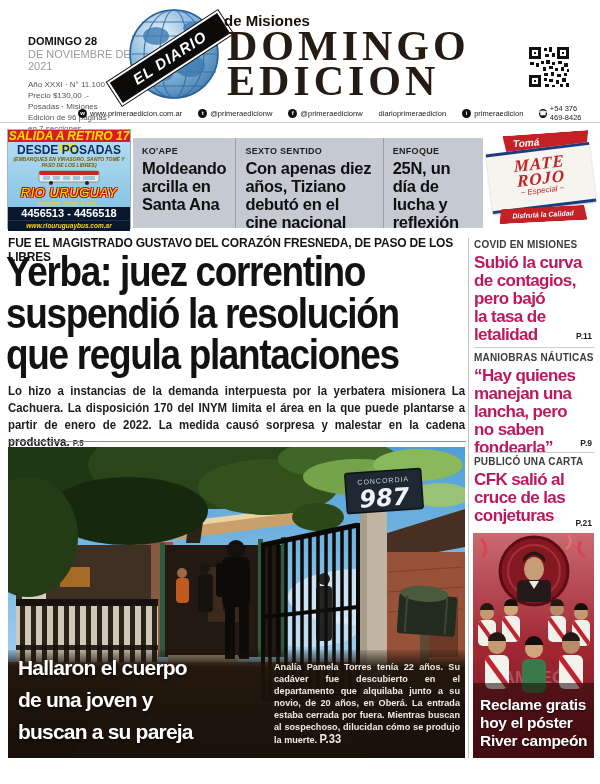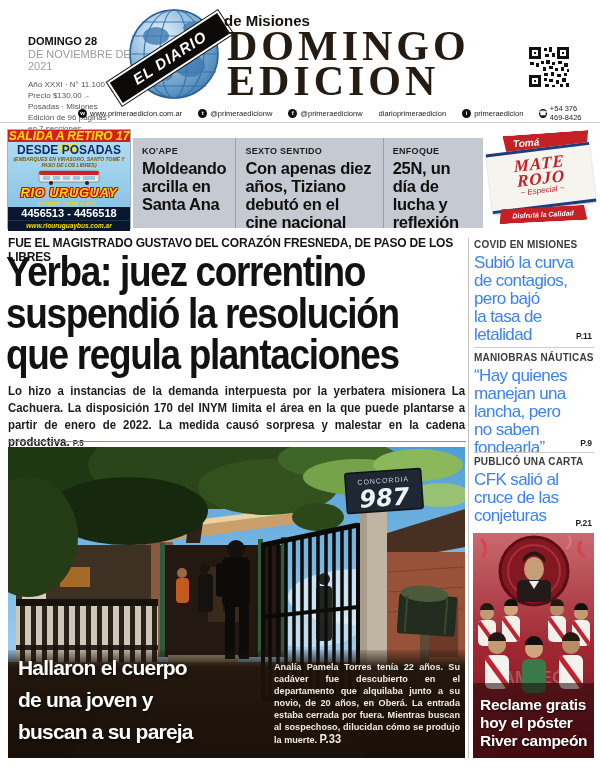--- a/index.html
+++ b/index.html
@@ -31,21 +31,21 @@
   .hr1{left:0;top:122px;width:600px;height:1px;background:#cfcfcf;}
 
   
   .bus-ad{left:7px;top:129px;width:122px;height:98px;display:flex;flex-direction:column;
           border:1px solid #9ab4c4;background:linear-gradient(#b9e0f4,#7cbde0);font-style:italic;}
   .bus-banner{background:#d31f1f;color:#ffe100;font-size:12px;font-weight:bold;
               text-align:center;line-height:12px;height:12px;}
   .bus-from{font-size:12px;font-weight:bold;color:#0d2d66;text-align:center;margin-top:1px;font-style:normal;}
   .bus-note{font-size:5px;font-weight:bold;color:#7a5a00;text-align:center;line-height:5.5px;padding:0 4px;}
   .bus-art{display:flex;justify-content:center;margin-top:1px;}
-  .bus-brand{font-size:13px;font-weight:bold;color:#ffe100;text-align:center;letter-spacing:.5px;
+  .bus-brand{font-size:13px;font-weight:normal;color:#ffe100;text-align:center;letter-spacing:.5px;
              text-shadow:1px 1px 0 #c00,-1px 1px 0 #c00,1px -1px 0 #c00,-1px -1px 0 #c00;}
   .bus-slogan{font-size:6.5px;color:#ffd800;text-align:center;}
   .bus-phone{background:#08172e;color:#fff;font-weight:bold;font-size:11px;text-align:center;
              line-height:13px;height:13px;font-style:normal;margin-top:auto;}
   .bus-web{background:#08172e;color:#ffd800;font-weight:bold;font-size:6.5px;text-align:center;
            line-height:10px;height:10px;border-top:1px solid #223349;}
 
   .teasers{left:133px;top:138px;width:350px;height:90px;background:#c5c9d1;display:flex;}
   .tcol{padding:8px 9px 6px 9px;}
   .tcol+.tcol{border-left:1px solid #9aa0ab;}
@@ -75,21 +75,21 @@
             line-height:41.5px;letter-spacing:-1.5px;transform:scaleX(.88);transform-origin:left top;}
   .deck{left:8px;top:382px;width:520px;font-size:13px;font-weight:bold;color:#1c1c1c;
         line-height:17px;text-align:justify;transform:scaleX(.879);transform-origin:left top;}
   .deck .pg{font-size:9px;color:#333;}
   .hr2{left:8px;top:441px;width:458px;height:1px;background:#8f8f8f;}
   .vrule{left:468px;top:238px;width:1px;height:520px;background:#c2c2c2;}
 
   
   .story{left:474px;width:120px;}
   .stag{font-size:10px;font-weight:bold;color:#3c3c3c;letter-spacing:.2px;margin-bottom:4px;}
-  .stitle{font-size:17px;font-weight:normal;color:#3b82f6;line-height:18px;letter-spacing:-.6px;}
+  .stitle{font-size:17px;font-weight:bold;color:#be185d;line-height:18px;letter-spacing:-.6px;}
   .spage{position:absolute;right:2px;bottom:2px;font-size:8.5px;font-weight:bold;color:#222;}
   .s1{top:239px;height:104px;} .s2{top:352px;height:98px;} .s3{top:456px;height:74px;}
   .sdiv{left:474px;width:120px;height:1px;background:#cccccc;}
   .sd1{top:347px;} .sd2{top:452px;}
 
   
   .photo{left:8px;top:447px;width:457px;height:311px;overflow:hidden;background:#4e9ed6;}
   .photo svg{position:absolute;left:0;top:0;}
   .shade{position:absolute;left:0;bottom:0;width:100%;height:108px;
          background:linear-gradient(rgba(30,20,10,.15),rgba(28,18,10,.92) 16%,rgba(24,15,8,.96));}

